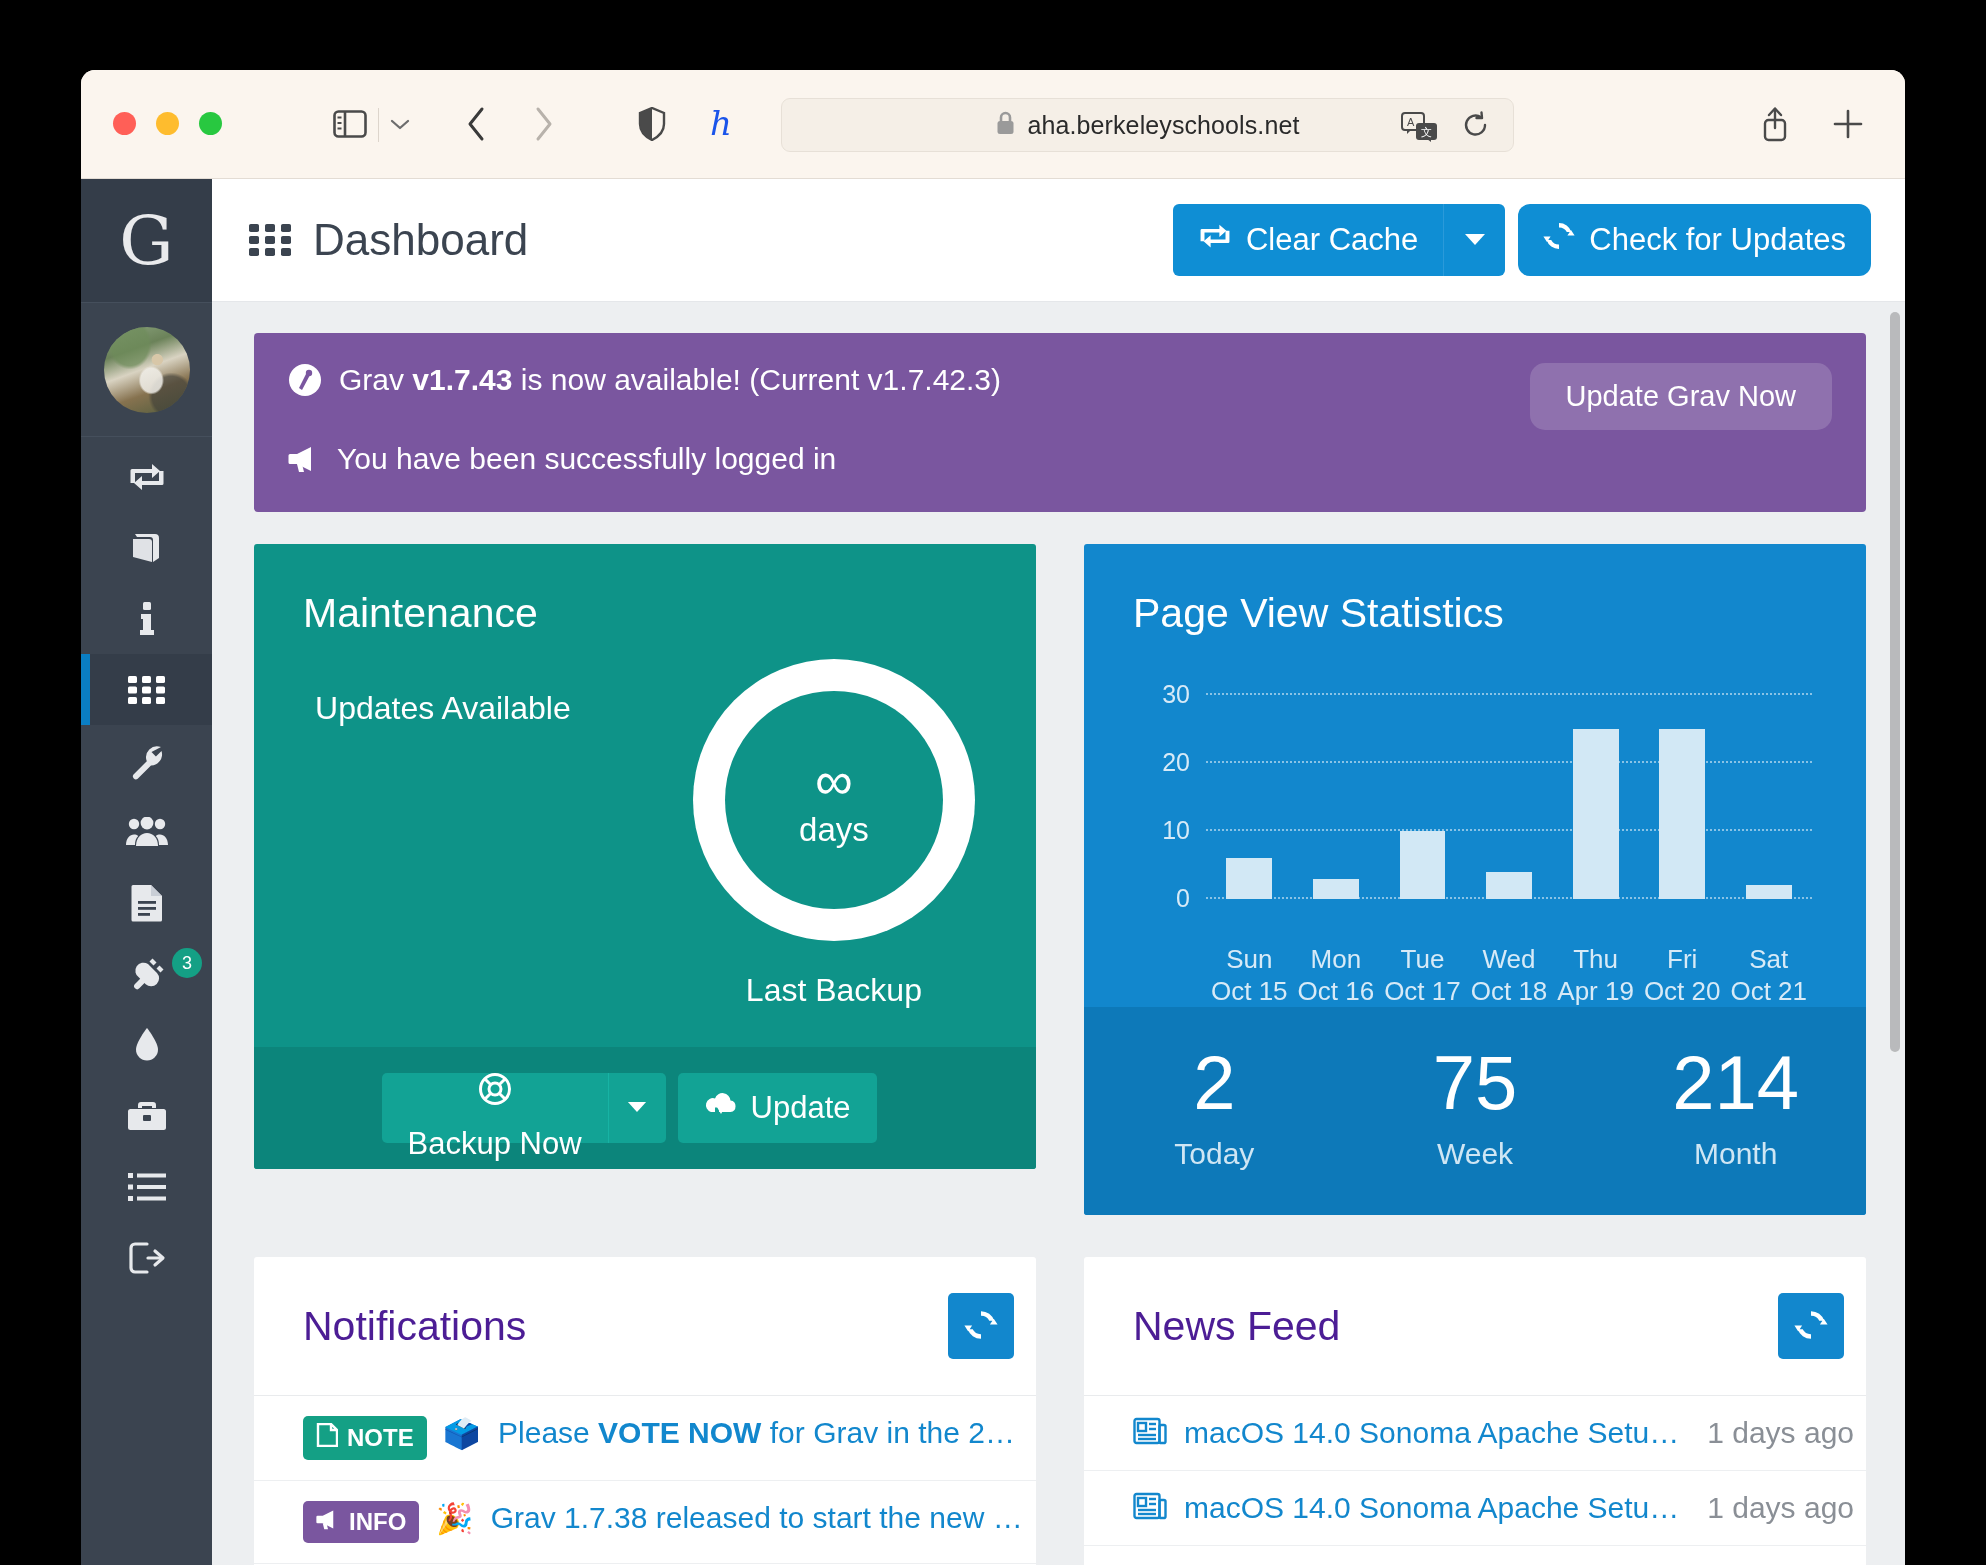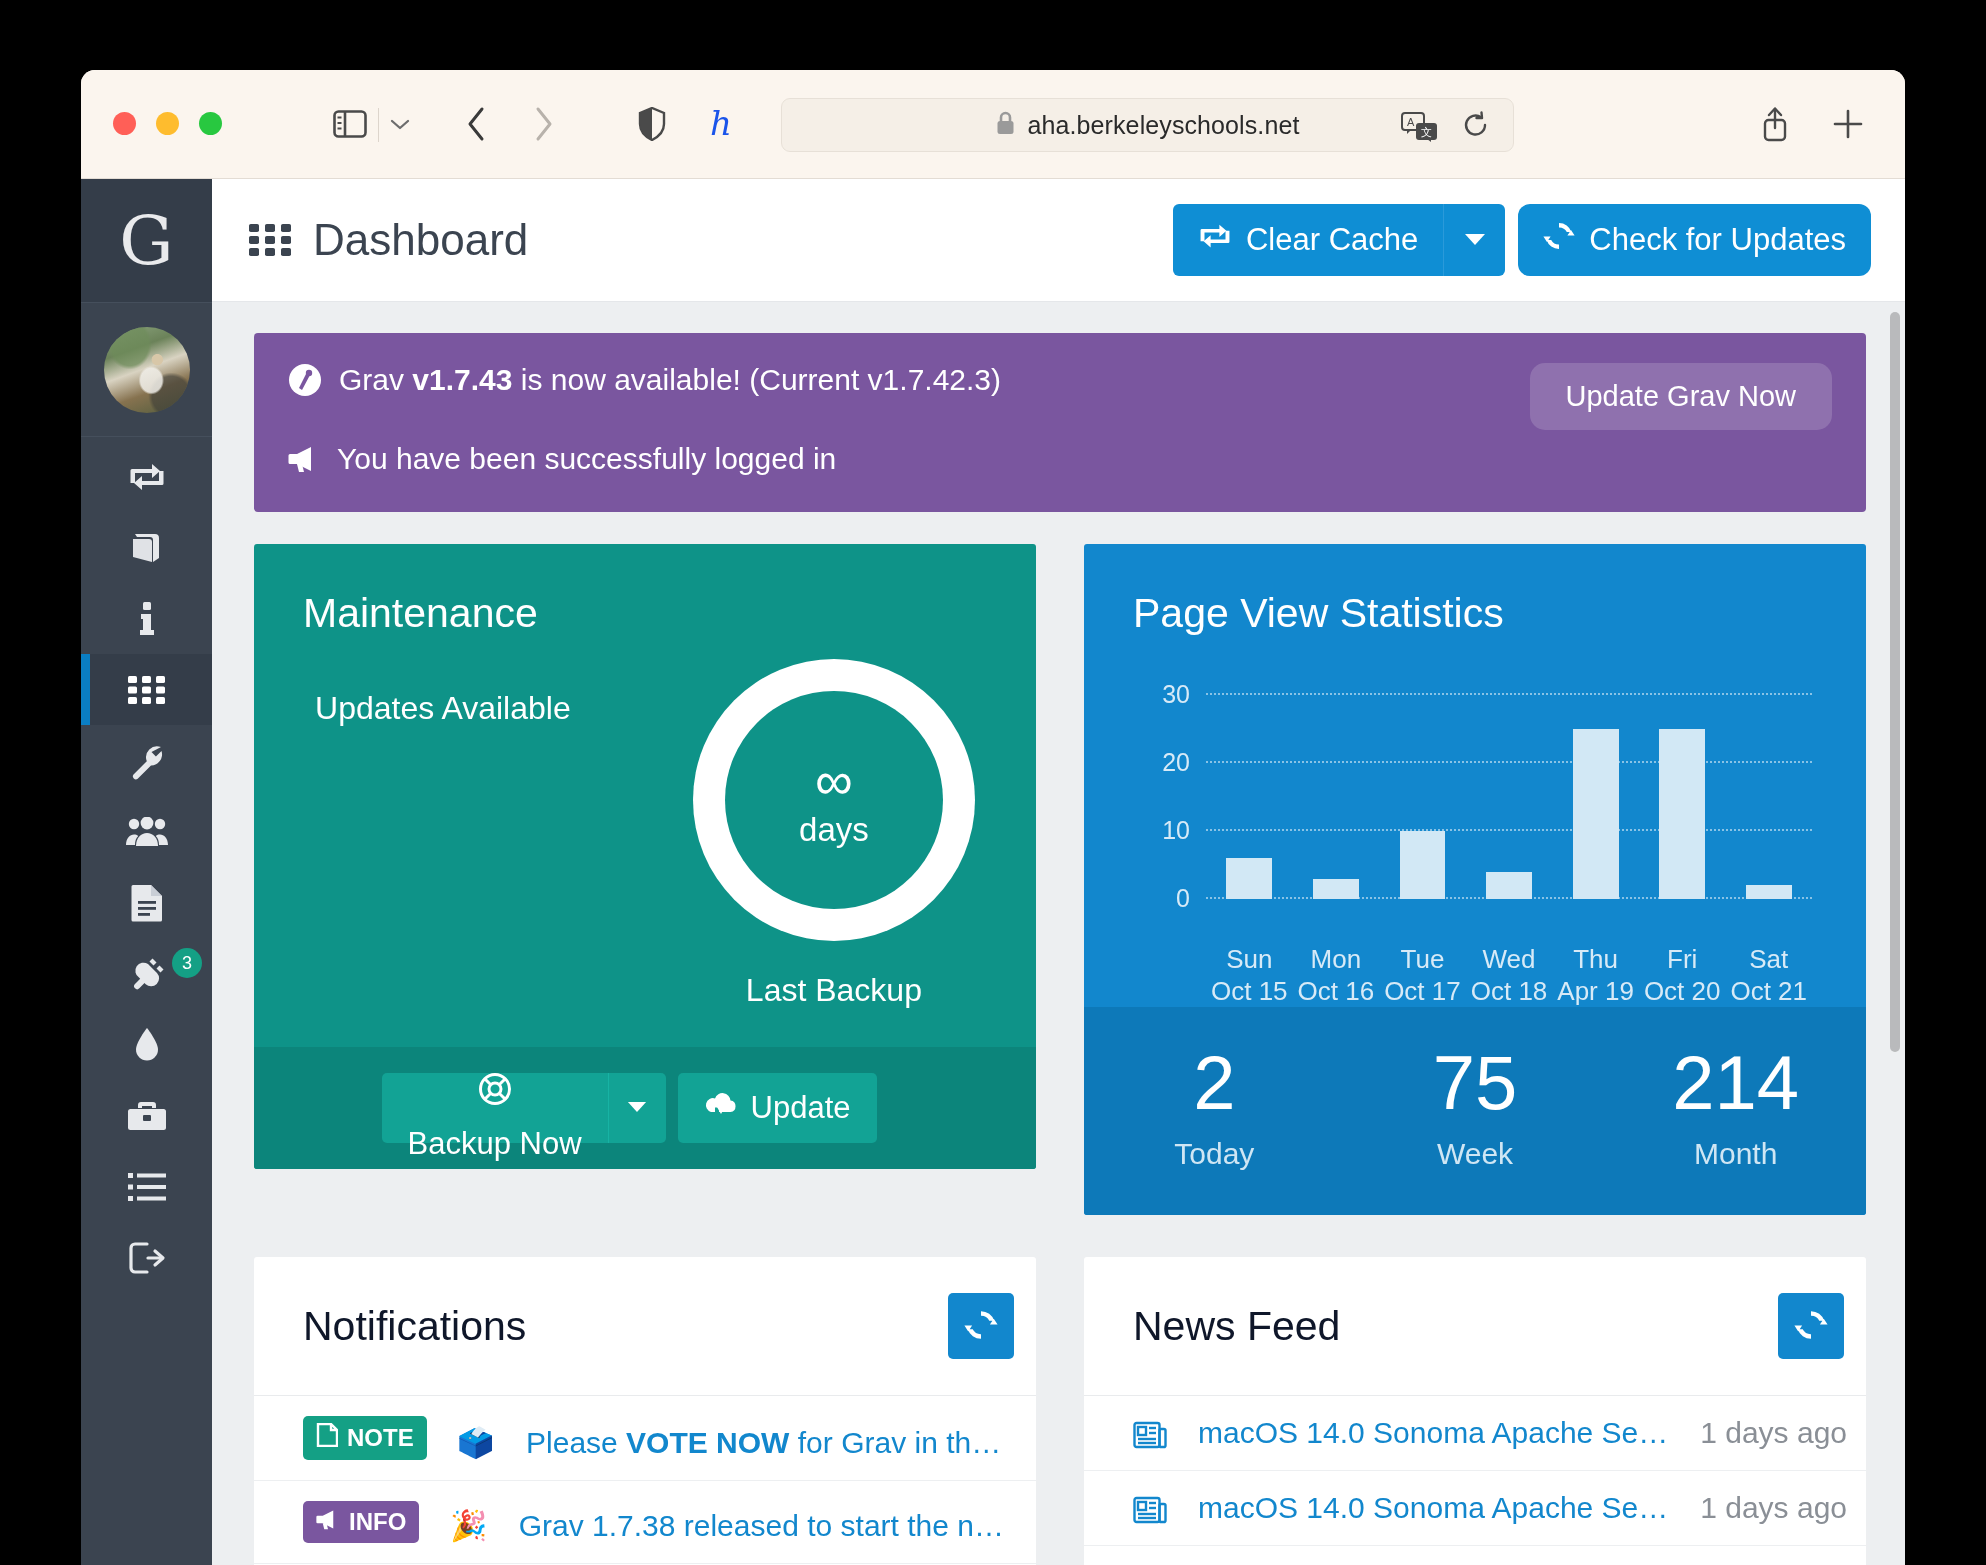--- a/index.html
+++ b/index.html
@@ -232,29 +232,29 @@
   .stat-label { font-size: 30px; color: #cfe6f4; margin-top: 16px; }
 
   
   #panels-row { display: flex; gap: 48px; }
   .panel { flex: 1 1 0; min-width: 0; background: #fff; border-radius: 3px; overflow: hidden; }
   .panel-head {
     display: flex; align-items: center;
     padding: 36px 22px 36px 49px;
     border-bottom: 1px solid #e9ebed;
   }
-  .panel-title { font-size: 41px; color: #0f172a; font-weight: 400; }
+  .panel-title { font-size: 41px; color: #4c1d95; font-weight: 400; }
   .panel-refresh {
     margin-left: auto; width: 66px; height: 66px;
     background: #1287cd; border: 0; border-radius: 5px;
     display: flex; align-items: center; justify-content: center; color: #fff;
   }
   .panel-row {
-    display: flex; align-items: flex-end; gap: 31px;
-    padding: 20px 19px 20px 49px;
+    display: flex; align-items: flex-start; gap: 17px;
+    padding: 20px 12px 20px 49px;
     border-bottom: 1px solid #edeff1;
     font-size: 30px; white-space: nowrap;
   }
   .badge {
     color: #fff; font-size: 24px; font-weight: bold;
     border-radius: 5px; padding: 7px 13px;
     display: flex; align-items: center; gap: 9px; flex: 0 0 auto;
   }
   .badge.note { background: #14a085; }
   .badge.info { background: #7a569f; }

